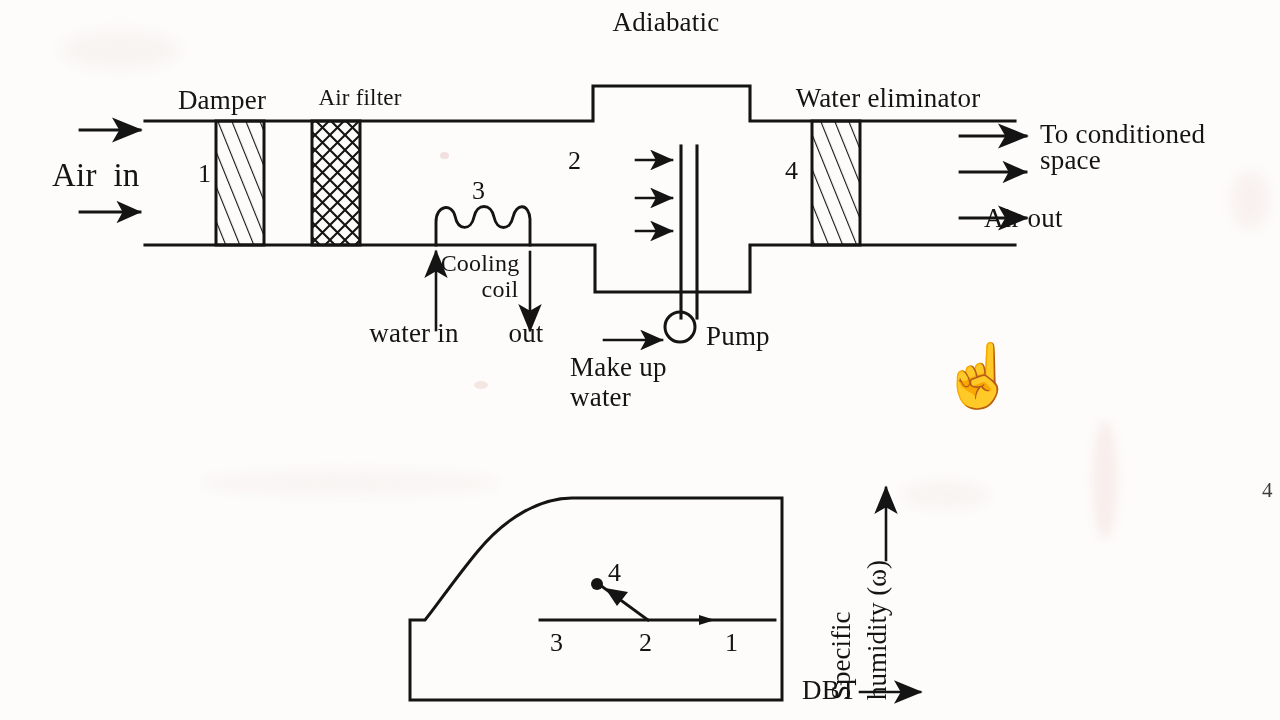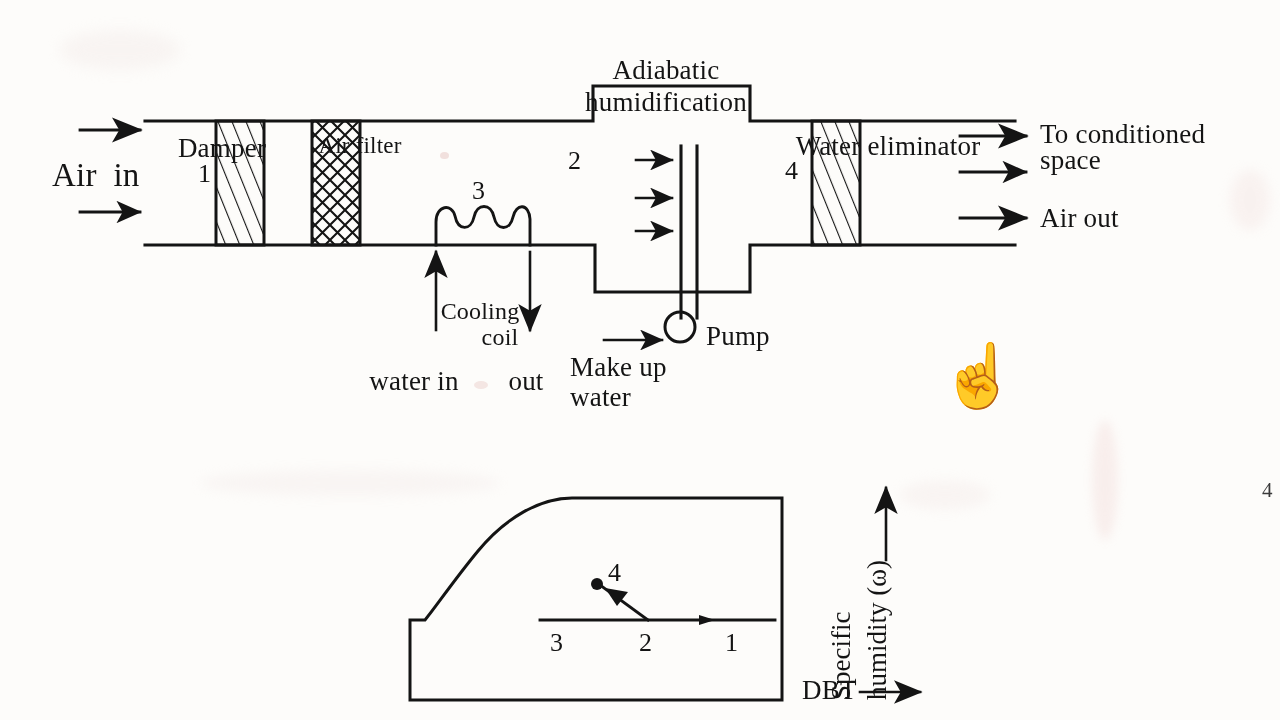--- a/index.html
+++ b/index.html
@@ -29,21 +29,21 @@
     width: 1280px;
     height: 720px;
     overflow: visible;
   }
   .lbl {
     position: absolute;
     white-space: pre;
     line-height: 1.08;
     letter-spacing: 0.2px;
   }
-  .lbl.ctr { transform: translateX(-50%); margin-top: 48px; }
+  .lbl.ctr { transform: translateX(-50%); }
   .num {
     position: absolute;
     font-size: 26px;
     white-space: pre;
   }
   .vert {
     position: absolute;
     transform-origin: 0 0;
     white-space: pre;
     line-height: 1.12;
@@ -190,40 +190,39 @@
       </g>
 
     </g>
   </svg>
 
   <div class="lbl ctr" style="left:222px;top:86px;font-size:27px;">Damper</div>
 
   <div class="lbl ctr" style="left:360px;top:86px;font-size:23px;">Air filter</div>
 
   <div class="lbl ctr" style="left:666px;top:8px;font-size:27px;">Adiabatic</div>
-  <div class="lbl ctr" style="left:666px;top:40px;font-size:27px;">humidification</div>
 
   <div class="lbl ctr" style="left:888px;top:84px;font-size:27px;">Water eliminator</div>
 
   <div class="lbl" style="left:52px;top:158px;font-size:33px;">Air  in</div>
 
   <div class="lbl ctr" style="left:480px;top:251px;font-size:24px;">Cooling</div>
   <div class="lbl ctr" style="left:500px;top:277px;font-size:24px;text-align:right;">coil</div>
 
   <div class="lbl ctr" style="left:414px;top:319px;font-size:27px;">water in</div>
   <div class="lbl ctr" style="left:526px;top:319px;font-size:27px;">out</div>
 
   <div class="lbl" style="left:706px;top:322px;font-size:27px;">Pump</div>
 
   <div class="lbl" style="left:570px;top:353px;font-size:27px;">Make up</div>
   <div class="lbl" style="left:570px;top:383px;font-size:27px;">water</div>
 
   <div class="lbl" style="left:1040px;top:120px;font-size:27px;">To conditioned</div>
   <div class="lbl" style="left:1040px;top:146px;font-size:27px;">space</div>
-  <div class="lbl" style="left:1040px;top:204px;font-size:27px;">Air out</div>
+  <div class="lbl" style="left:984px;top:204px;font-size:27px;">Air out</div>
 
   <div class="num" style="left:198px;top:159px;">1</div>
   <div class="num" style="left:472px;top:176px;">3</div>
   <div class="num" style="left:568px;top:146px;">2</div>
   <div class="num" style="left:785px;top:156px;">4</div>
 
 
   <div class="num" style="left:550px;top:628px;">3</div>
   <div class="num" style="left:639px;top:628px;">2</div>
   <div class="num" style="left:725px;top:628px;">1</div>

